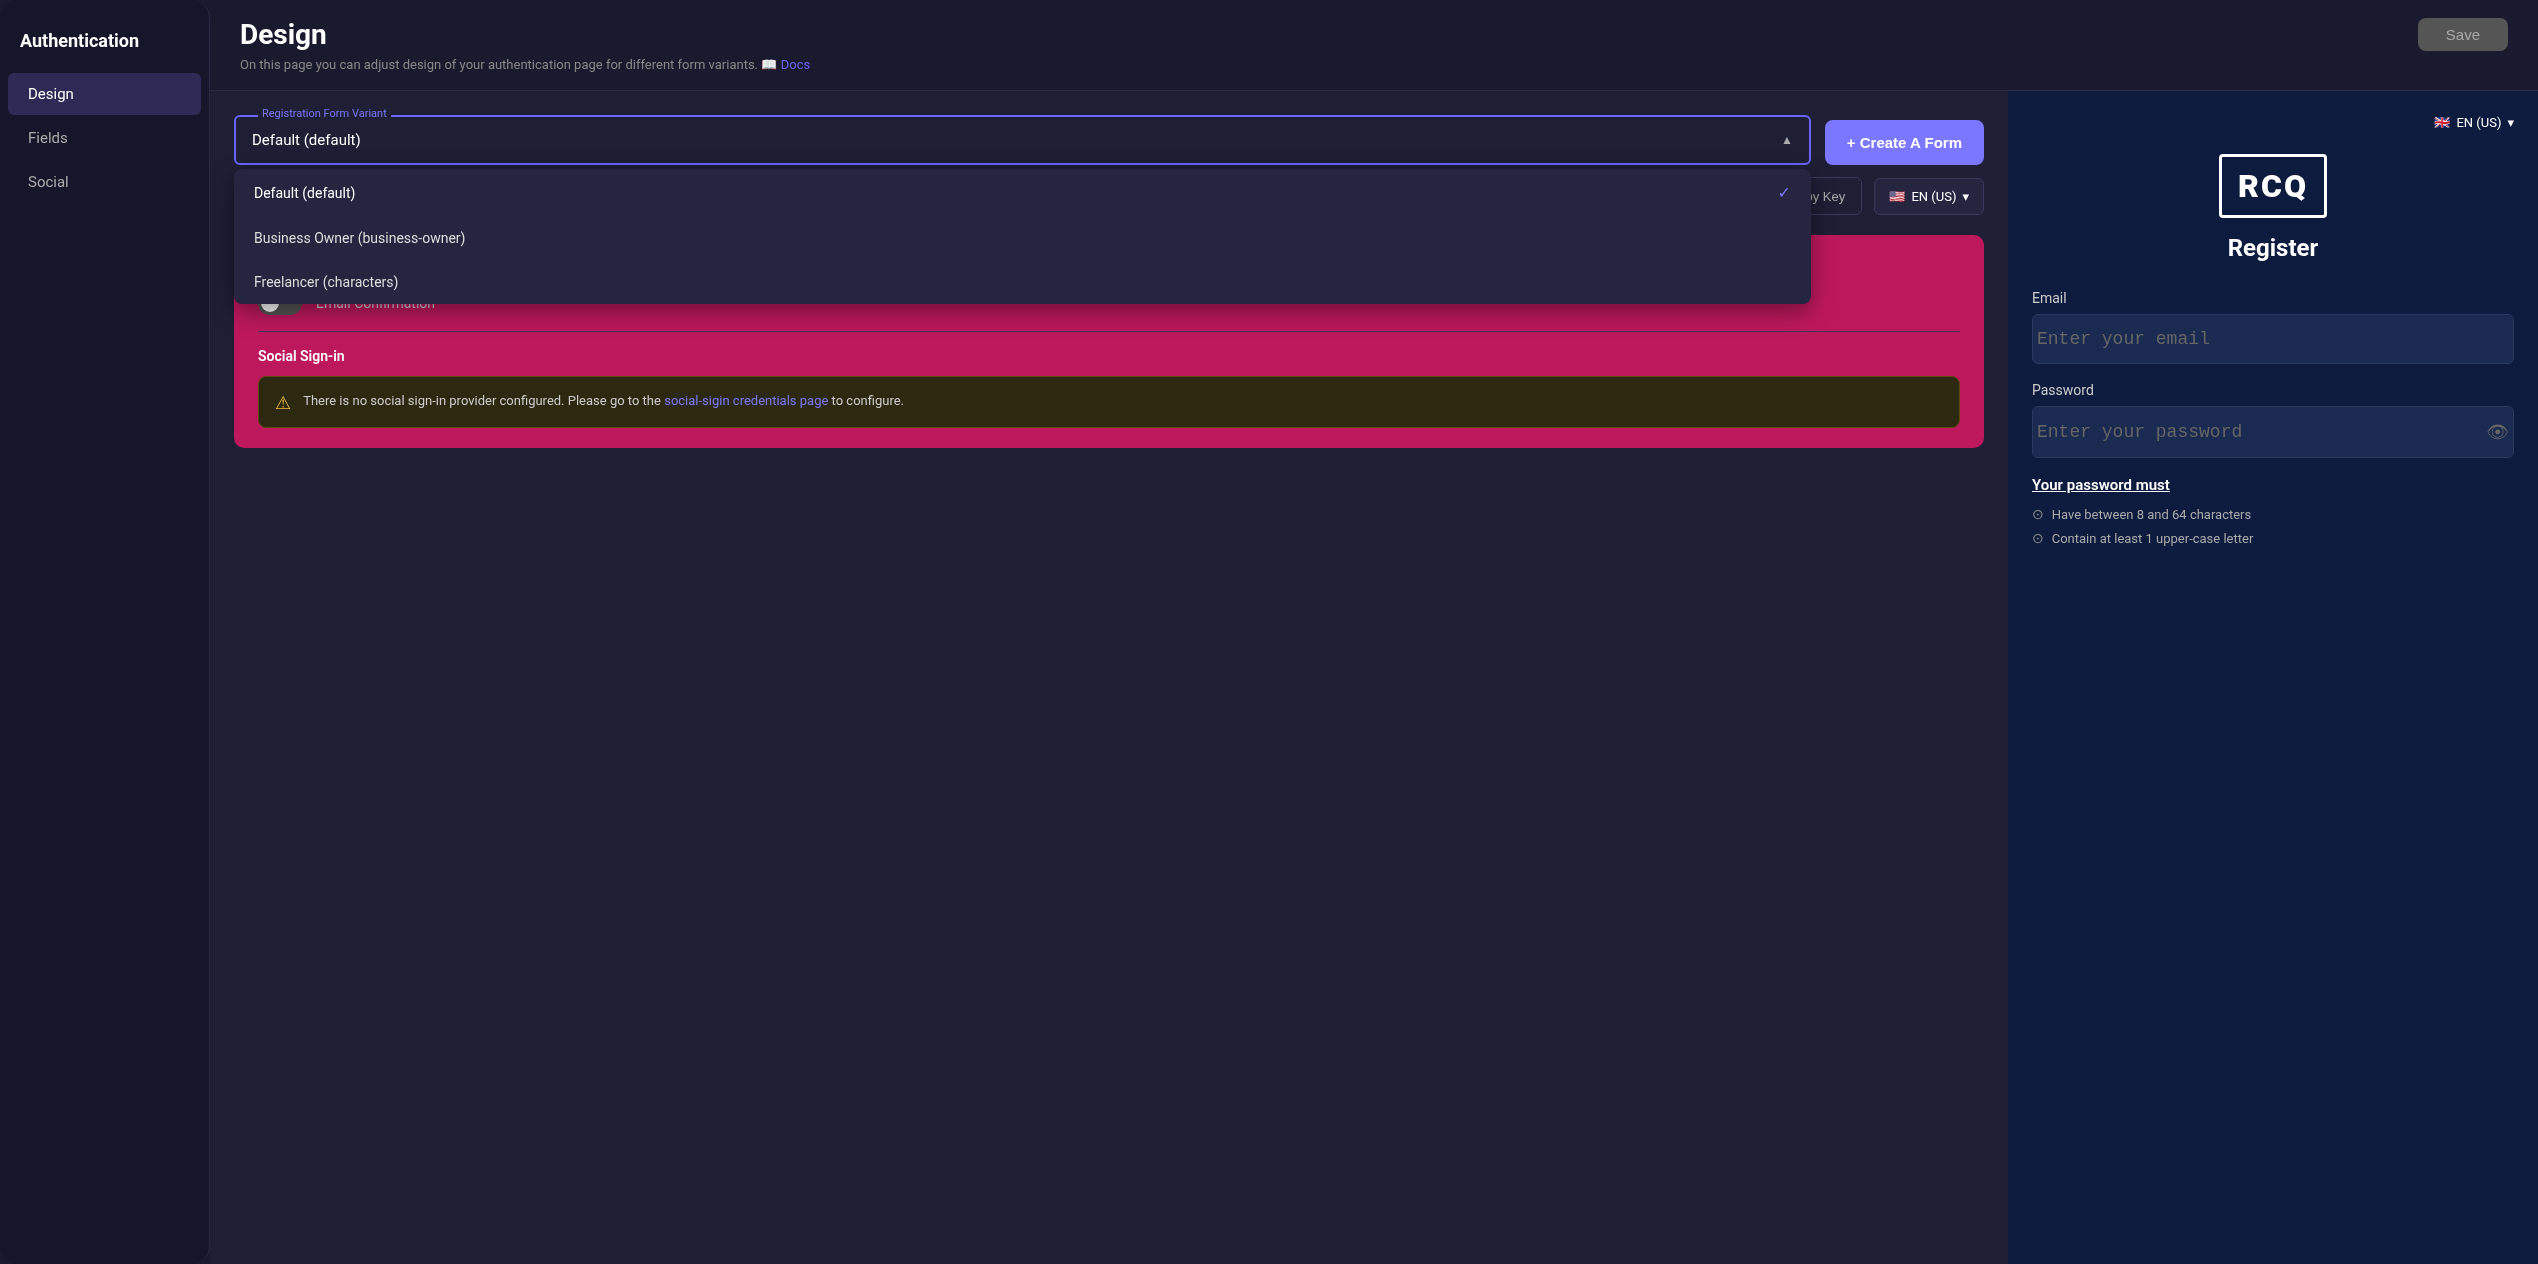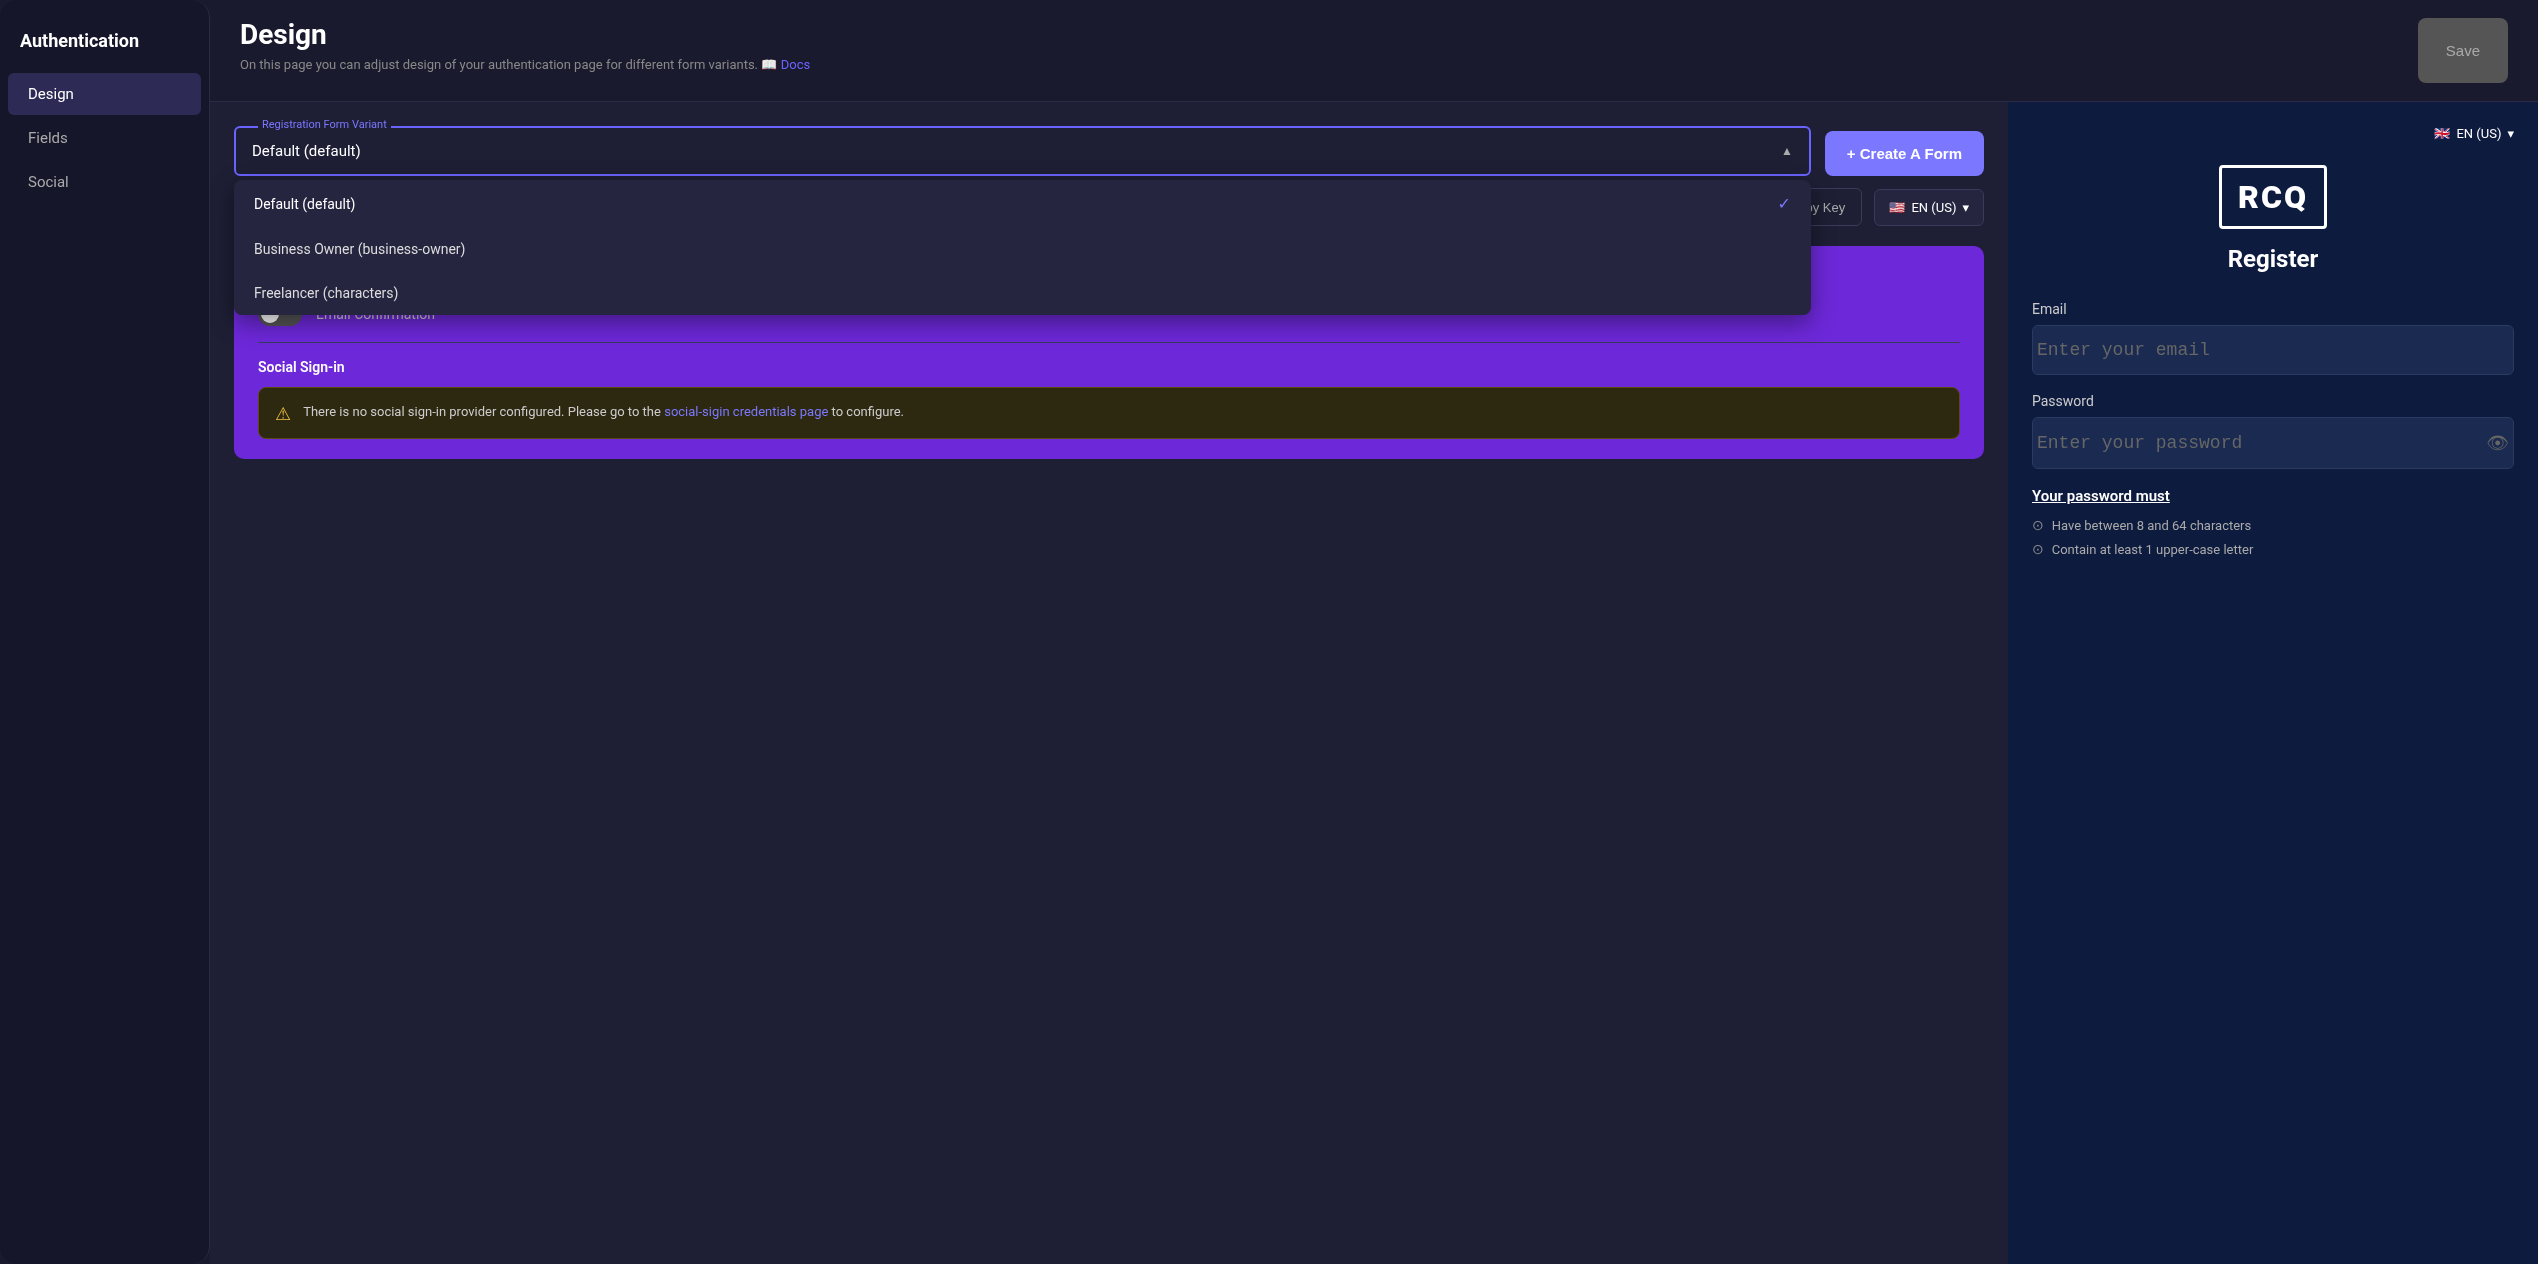--- a/index.html
+++ b/index.html
@@ -68,21 +68,21 @@
       color: #888;
     }
     .header-left .page-desc a {
       color: #6b63ff;
       text-decoration: none;
     }
     .save-btn {
       background: #555;
       color: #aaa;
       border: none;
-      padding: 24px 28px;
+      padding: 8px 28px;
       border-radius: 8px;
       font-size: 15px;
       cursor: pointer;
     }
 
     
     .content {
       flex: 1;
       display: flex;
       overflow: hidden;
@@ -216,21 +216,21 @@
       color: #fff;
       font-size: 13px;
       display: flex;
       align-items: center;
       gap: 6px;
       cursor: pointer;
     }
 
     
     .section-card {
-      background: #6d28d9;
+      background: #be185d;
       border-radius: 10px;
       padding: 20px 24px;
       margin-top: 20px;
     }
     .section-title {
       font-size: 17px;
       font-weight: 600;
       color: #fff;
       margin-bottom: 16px;
     }

